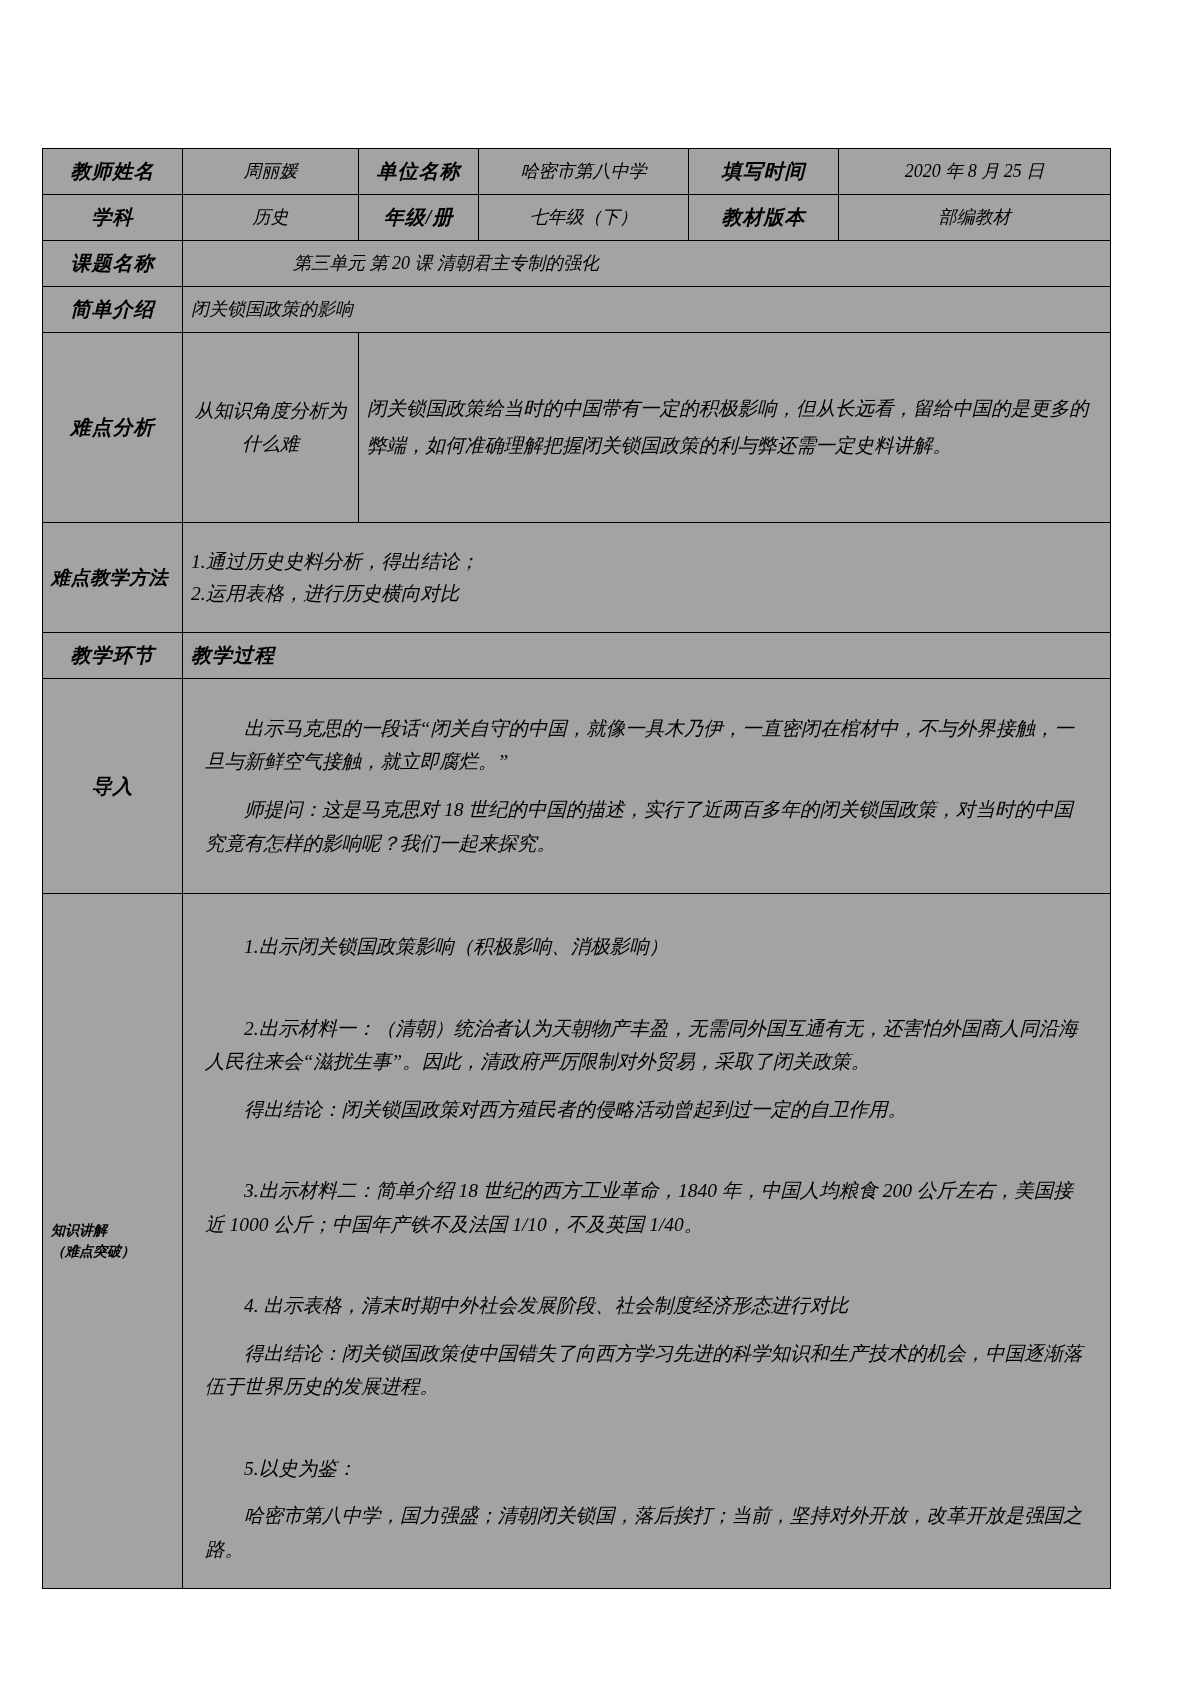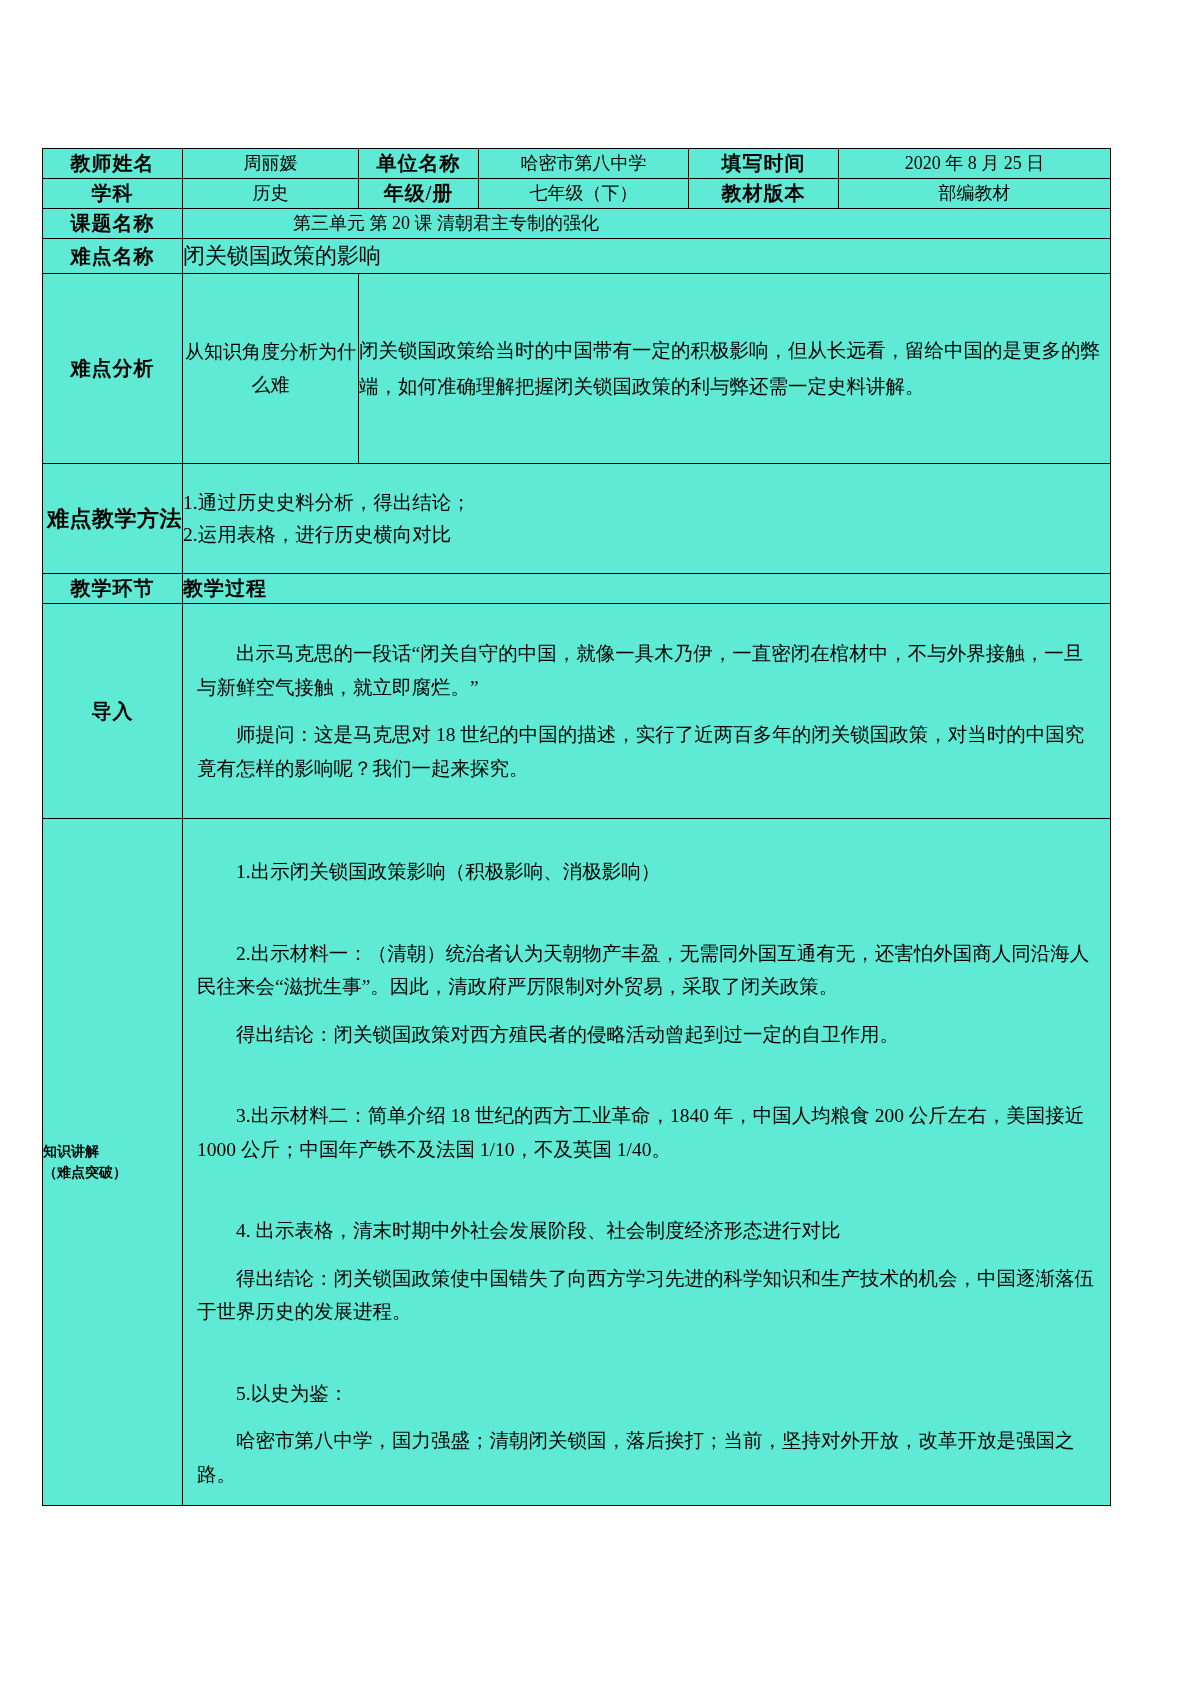--- a/index.html
+++ b/index.html
@@ -21,51 +21,52 @@
     box-sizing: border-box;
     padding: 148px 40px 0 42px;
   }
   table.sheet {
     width: 1068px;
     border-collapse: collapse;
     table-layout: fixed;
   }
   table.sheet td {
     border: 1.5px solid #000000;
-    padding: 0;
+    padding: 8px;
     vertical-align: middle;
-    background: #5eead4;
+    background: #a3a3a3;
+    font-style: italic;
   }
   
   .lbl {
     font-weight: bold;
     text-align: center;
     font-size: 20px;
     letter-spacing: 1px;
     padding: 7px 4px;
     line-height: 1.45;
   }
   .lbl-sm {
     font-weight: bold;
-    text-align: right;
-    font-size: 22px;
+    text-align: left;
+    font-size: 19px;
     letter-spacing: 0.5px;
     padding: 7px 2px;
     line-height: 1.45;
   }
   
   .val {
     text-align: center;
     font-size: 18px;
     padding: 7px 6px;
     line-height: 1.45;
   }
   .val-left {
     text-align: left;
-    font-size: 22px;
+    font-size: 18px;
     padding: 9px 10px;
     line-height: 1.55;
   }
   .val-sub {
     text-align: center;
     font-size: 19px;
     padding: 10px 12px;
     line-height: 1.7;
   }
   .body-cell {
@@ -144,21 +145,21 @@
         <td class="lbl">教材版本</td>
         <td class="val">部编教材</td>
       </tr>
 
       <tr>
         <td class="lbl">课题名称</td>
         <td class="val" colspan="5" style="text-align:left; padding-left:110px;">第三单元  第 20 课  清朝君主专制的强化</td>
       </tr>
 
       <tr>
-        <td class="lbl">难点名称</td>
+        <td class="lbl">简单介绍</td>
         <td class="val-left" colspan="5">闭关锁国政策的影响</td>
       </tr>
 
       <tr style="height:190px;">
         <td class="lbl">难点分析</td>
         <td class="val-sub">从知识角度分析为什么难</td>
         <td class="body-cell mid" colspan="4" style="line-height:1.85;">闭关锁国政策给当时的中国带有一定的积极影响，但从长远看，留给中国的是更多的弊端，如何准确理解把握闭关锁国政策的利与弊还需一定史料讲解。</td>
       </tr>
 
       <tr style="height:110px;">

